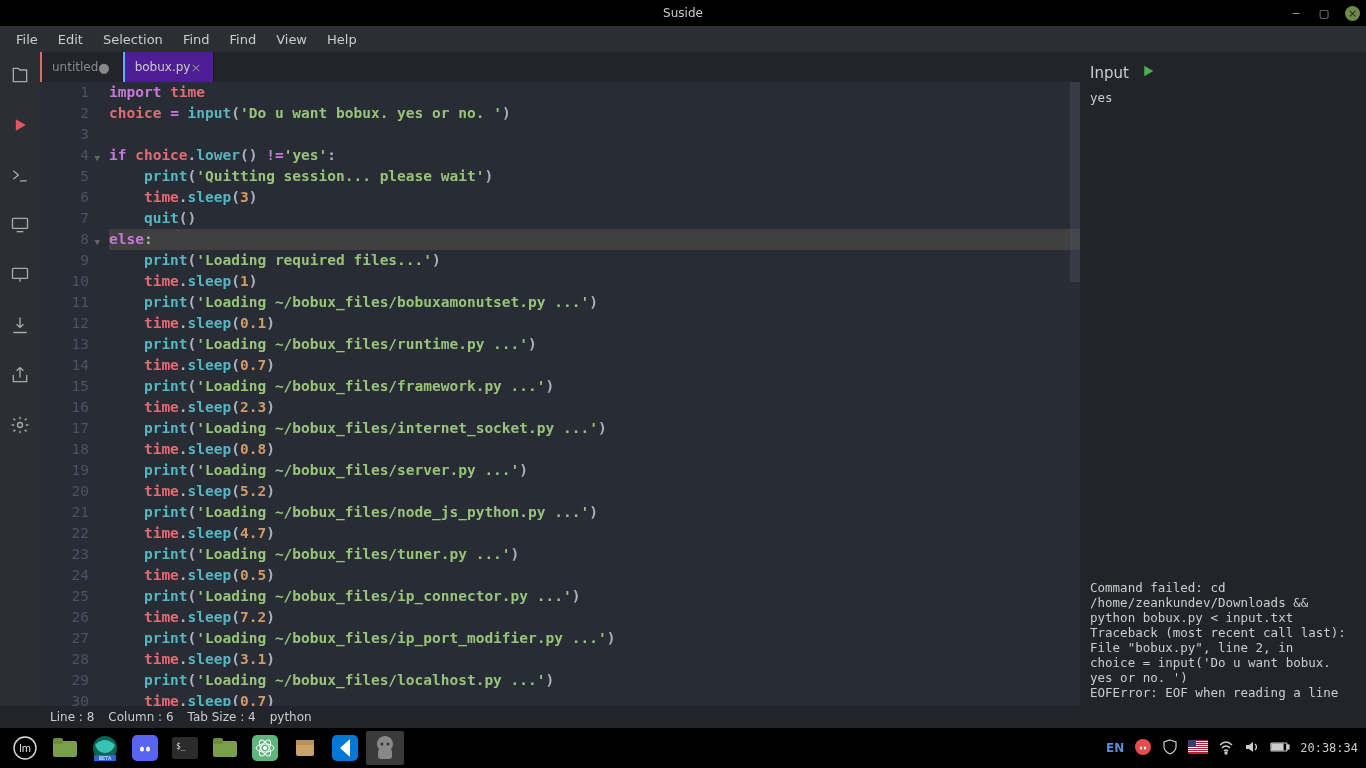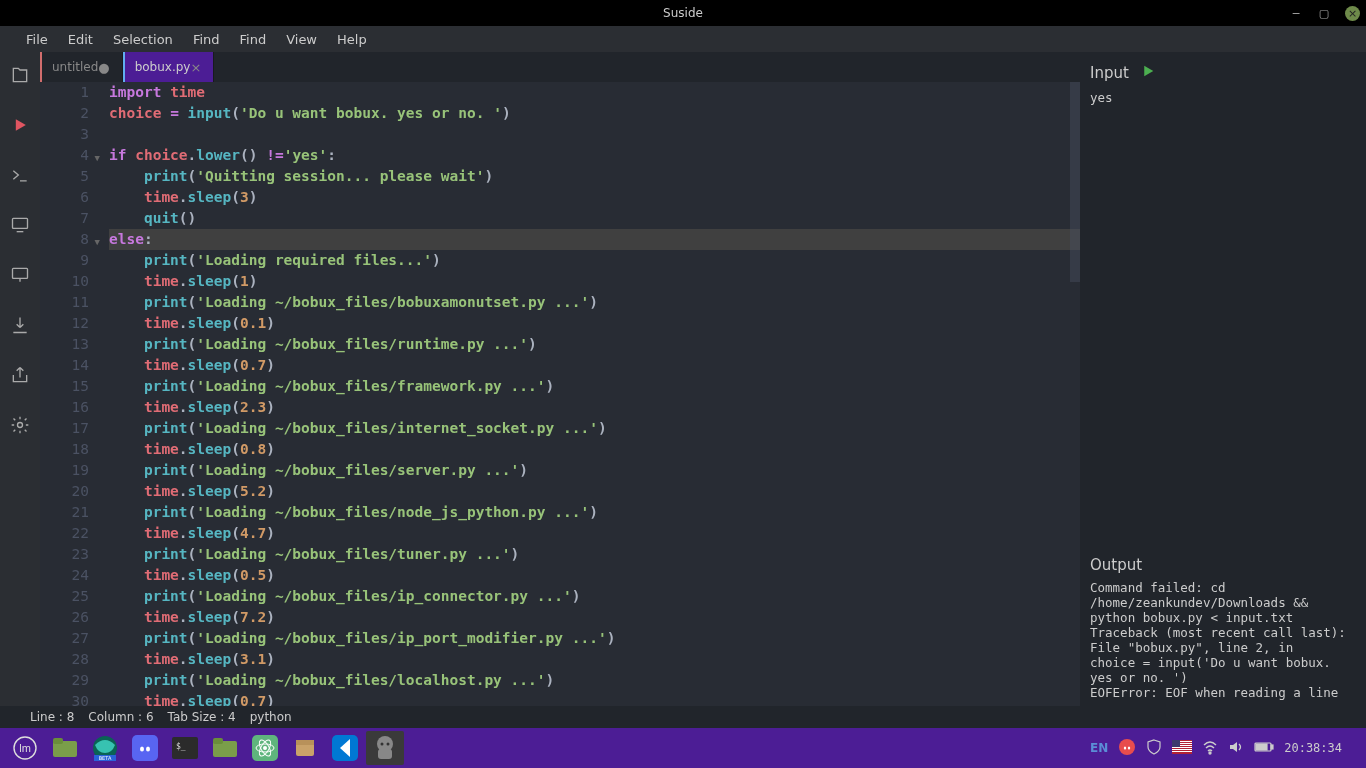--- a/index.html
+++ b/index.html
@@ -4,21 +4,21 @@
 <style>
 * { margin:0; padding:0; box-sizing:border-box; }
 body { font-family:"DejaVu Sans",sans-serif; font-size:13px; background:#1e2127; color:#abb2bf; width:1366px; height:768px; overflow:hidden; position:relative; }
 
 .titlebar { height:26px; background:#000000; display:flex; align-items:center; position:relative; }
 .titlebar .title { position:absolute; left:50%; transform:translateX(-50%); color:#ccc; font-size:12px; }
 .titlebar .winbtns { position:absolute; right:6px; display:flex; gap:14px; align-items:center; }
 .winbtn { width:14px; height:14px; display:flex; align-items:center; justify-content:center; color:#aaa; font-size:11px; cursor:pointer; }
 .winbtn.close { width:15px; height:15px; border-radius:50%; background:#6e8a4a; color:#222; }
 
-.menubar { height:26px; background:#2b2e33; display:flex; align-items:center; padding-left:16px; gap:0; }
+.menubar { height:26px; background:#2b2e33; display:flex; align-items:center; padding-left:6px; gap:0; }
 .menuitem { padding:4px 10px; color:#ccc; font-size:13px; cursor:pointer; }
 
 .body-row { display:flex; height:654px; }
 
 .activitybar { width:40px; background:#2b2e33; display:flex; flex-direction:column; align-items:center; padding-top:12px; gap:28px; }
 .actbtn { width:22px; height:22px; display:flex; align-items:center; justify-content:center; color:#aaa; cursor:pointer; }
 .actbtn svg { width:20px; height:20px; }
 
 .editor-col { flex:1; display:flex; flex-direction:column; background:#282c34; min-width:0; }
 .tabs { height:30px; background:#21252b; display:flex; align-items:stretch; }
@@ -47,26 +47,26 @@
 .scrollbar { position:absolute; right:0; top:0; width:10px; height:100%; background:transparent; }
 .thumb { position:absolute; right:0; top:0; width:10px; height:200px; background:#4b5263; opacity:0.4; }
 
 .sidepanel { width:286px; background:#21252b; display:flex; flex-direction:column; padding:10px 10px 6px 10px; }
 .panel-title { display:flex; align-items:center; gap:10px; font-size:15px; color:#ccc; margin-bottom:6px; }
 .run-icon { color:#4caf50; }
 .panel-body { flex:1; font-family:"DejaVu Sans Mono",monospace; font-size:12.5px; color:#ccc; white-space:pre-wrap; overflow:hidden; }
 .sidepanel .output-title { font-size:15px; color:#ccc; margin:10px 0 6px 0; }
 .output-body { font-family:"DejaVu Sans Mono",monospace; font-size:12.5px; color:#ccc; white-space:pre-wrap; }
 
-.statusbar { height:22px; background:#21252b; color:#ccc; font-size:12px; display:flex; align-items:center; padding-left:30px; gap:14px; }
-
-.taskbar { height:40px; background:#4c1d95; display:flex; align-items:center; padding:0 6px; position:relative; }
+.statusbar { height:22px; background:#21252b; color:#ccc; font-size:12px; display:flex; align-items:center; padding-left:50px; gap:14px; }
+
+.taskbar { height:40px; background:#000000; display:flex; align-items:center; padding:0 6px; position:relative; }
 .tbtn { width:38px; height:34px; display:flex; align-items:center; justify-content:center; margin-right:2px; border-radius:2px; }
 .tbtn.active { background:#3a3a3a; }
-.tray { position:absolute; right:24px; display:flex; align-items:center; gap:10px; color:#ccc; font-size:12px; }
+.tray { position:absolute; right:8px; display:flex; align-items:center; gap:10px; color:#ccc; font-size:12px; }
 .tray .clock { font-family:monospace; }
 </style>
 </head>
 <body>
 
 <div class="titlebar">
   <span class="title">Suside</span>
   <div class="winbtns">
     <span class="winbtn">─</span>
     <span class="winbtn">▢</span>
@@ -184,21 +184,20 @@
   </div>
 
   <div class="sidepanel">
     <div class="panel-title">
       <span>Input</span>
       <span class="run-icon"><svg width="18" height="18" viewBox="0 0 24 24" fill="#4caf50">
             <path d="M7 5v14l12-7z"></path>
           </svg></span>
     </div>
     <div class="panel-body">yes</div>
-    <div class="output-title">Output</div>
     <div class="output-body">Command failed: cd /home/zeankundev/Downloads &amp;&amp; python bobux.py &lt; input.txt
 Traceback (most recent call last):
 File "bobux.py", line 2, in
 choice = input('Do u want bobux. yes or no. ')
 EOFError: EOF when reading a line</div>
   </div>
 </div>
 
 <div class="statusbar">
   <span>Line : 8</span>

